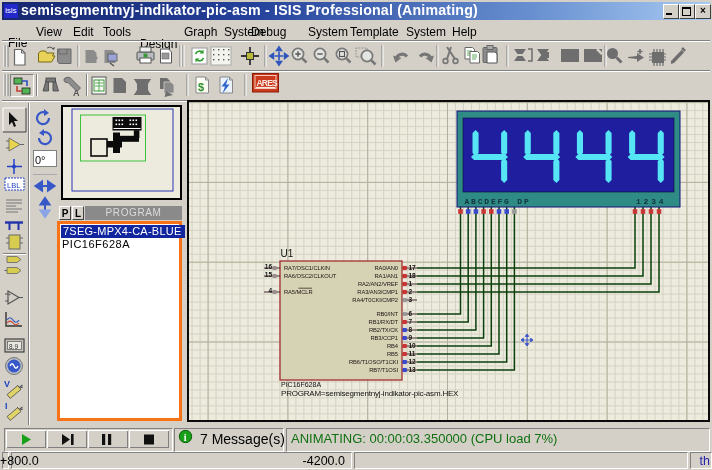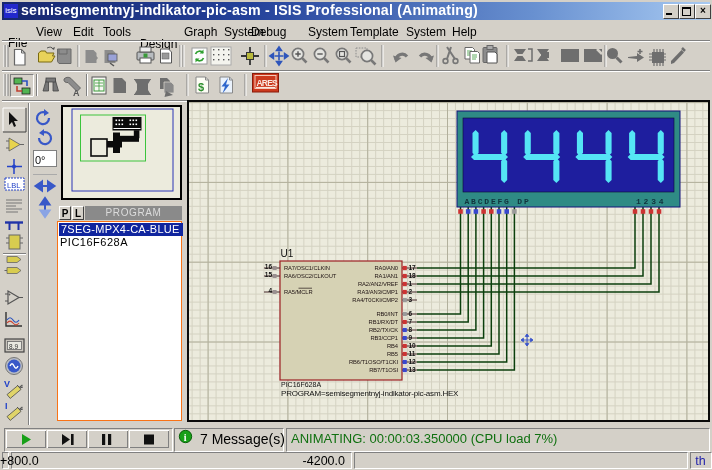--- a/index.html
+++ b/index.html
@@ -44,21 +44,21 @@
   <div class="abs" style="left:2px;top:100px;width:708px;height:0;border-top:1px solid #808080;border-bottom:1px solid #fff"></div>
 
   <div class="abs" style="left:28px;top:103px;width:0;height:322px;border-left:1px solid #808080;border-right:1px solid #fff"></div>
 
   <div class="abs" style="left:61px;top:105px;width:121px;height:95px;background:#ecebdd;border:2px solid #000;box-sizing:border-box"></div>
 
   <div class="abs raise" style="left:59px;top:206px;width:12px;height:14px;font-size:10px;font-weight:bold;text-align:center;line-height:13px;box-sizing:border-box">P</div>
   <div class="abs raise" style="left:72px;top:206px;width:12px;height:14px;font-size:10px;font-weight:bold;text-align:center;line-height:13px;box-sizing:border-box">L</div>
   <div class="abs" style="left:85px;top:206px;width:97px;height:14px;background:#8a8a8a;color:#dcdcdc;font-size:10px;text-align:center;line-height:14px;letter-spacing:0.6px">PROGRAM</div>
 
-  <div class="abs" style="left:57px;top:221px;width:125px;height:200px;background:#fff;border:1px solid #f97316;box-sizing:border-box">
+  <div class="abs" style="left:57px;top:221px;width:125px;height:200px;background:#fff;border:3px solid #f97316;box-sizing:border-box">
     <div style="position:absolute;left:1px;top:1px;width:122px;height:13px;background:#10259e;color:#fff;font-size:11px;line-height:13px;padding-left:2px;white-space:nowrap;letter-spacing:0.25px">7SEG-MPX4-CA-BLUE</div>
     <div style="position:absolute;left:2px;top:14px;color:#000;font-size:11px;line-height:13px;white-space:nowrap;letter-spacing:0.5px">PIC16F628A</div>
   </div>
 
   <div class="abs" style="left:187px;top:100px;width:523px;height:322px;border:2px solid #0a0a0a;box-sizing:border-box;background:#ecebdd"></div>
   <svg id="schsvg" class="abs" style="left:189px;top:102px" width="519" height="318" viewBox="189 102 519 318">
       <rect x="189" y="102" width="519" height="318" fill="#ecebdd"></rect>
 <path d="M192.14 102v318 M200.12 102v318 M208.10 102v318 M216.08 102v318 M224.06 102v318 M232.04 102v318 M240.02 102v318 M248.00 102v318 M255.98 102v318 M263.96 102v318 M271.94 102v318 M279.92 102v318 M287.90 102v318 M295.88 102v318 M303.86 102v318 M311.84 102v318 M319.82 102v318 M327.80 102v318 M335.78 102v318 M343.76 102v318 M351.74 102v318 M359.72 102v318 M367.70 102v318 M375.68 102v318 M383.66 102v318 M391.64 102v318 M399.62 102v318 M407.60 102v318 M415.58 102v318 M423.56 102v318 M431.54 102v318 M439.52 102v318 M447.50 102v318 M455.48 102v318 M463.46 102v318 M471.44 102v318 M479.42 102v318 M487.40 102v318 M495.38 102v318 M503.36 102v318 M511.34 102v318 M519.32 102v318 M527.30 102v318 M535.28 102v318 M543.26 102v318 M551.24 102v318 M559.22 102v318 M567.20 102v318 M575.18 102v318 M583.16 102v318 M591.14 102v318 M599.12 102v318 M607.10 102v318 M615.08 102v318 M623.06 102v318 M631.04 102v318 M639.02 102v318 M647.00 102v318 M654.98 102v318 M662.96 102v318 M670.94 102v318 M678.92 102v318 M686.90 102v318 M694.88 102v318 M702.86 102v318 M189 102.60h519 M189 110.58h519 M189 118.56h519 M189 126.54h519 M189 134.52h519 M189 142.50h519 M189 150.48h519 M189 158.46h519 M189 166.44h519 M189 174.42h519 M189 182.40h519 M189 190.38h519 M189 198.36h519 M189 206.34h519 M189 214.32h519 M189 222.30h519 M189 230.28h519 M189 238.26h519 M189 246.24h519 M189 254.22h519 M189 262.20h519 M189 270.18h519 M189 278.16h519 M189 286.14h519 M189 294.12h519 M189 302.10h519 M189 310.08h519 M189 318.06h519 M189 326.04h519 M189 334.02h519 M189 342.00h519 M189 349.98h519 M189 357.96h519 M189 365.94h519 M189 373.92h519 M189 381.90h519 M189 389.88h519 M189 397.86h519 M189 405.84h519 M189 413.82h519" stroke="#d4d2c2" stroke-width="1" fill="none"></path>
 <path d="M208.10 102v318 M287.90 102v318 M367.70 102v318 M447.50 102v318 M527.30 102v318 M607.10 102v318 M686.90 102v318 M189 102.60h519 M189 182.40h519 M189 262.20h519 M189 342.00h519" stroke="#b2b09c" stroke-width="1" fill="none"></path>
 <path d="M460.5 207V314H417 M468.2 207V322H417 M475.9 207V330H417 M483.6 207V338H417 M491.3 207V346H417 M499.0 207V354H417 M506.7 207V362H417 M514.4 207V370H417 M635 207V268H417 M643 207V276H417 M651 207V284H417 M659 207V292H417" stroke="#0b3f0c" stroke-width="1.5" fill="none"></path>
@@ -167,21 +167,21 @@
   <div class="abs" style="left:200px;top:431px;font-size:14px">7 Message(s)</div>
   <div class="abs sunk" style="left:286px;top:428px;width:422px;height:22px"></div>
   <div class="abs" style="left:291px;top:431px;font-size:13px;color:#107010">ANIMATING: 00:00:03.350000 (CPU load 7%)</div>
 
   <div class="abs sunk" style="left:2px;top:452px;width:5px;height:15px"></div>
   <div class="abs sunk" style="left:11px;top:452px;width:339px;height:15px"></div>
   <div class="abs" style="left:0;top:454px;width:345px;font-size:12.5px;text-align:right">-4200.0</div>
   <div class="abs sunk" style="left:354px;top:452px;width:332px;height:15px"></div>
   <div class="abs" style="left:0;top:454px;width:681px;font-size:12.5px;text-align:left">+800.0</div>
   <div class="abs sunk" style="left:690px;top:452px;width:20px;height:15px"></div>
-  <div class="abs" style="left:691px;top:454px;width:19px;font-size:12.5px;text-align:center;color:#2222aa">th</div>
+  <div class="abs" style="left:691px;top:454px;width:19px;font-size:12.5px;text-align:right;color:#2222aa">th</div>
 
   <svg id="icons" class="abs" style="left:0;top:0;pointer-events:none" width="712" height="470" viewBox="0 0 712 470">
       <path d="M4.0 45.0v22" stroke="#fff" stroke-width="1"></path>
       <path d="M5.0 45.0v22" stroke="#808080" stroke-width="1"></path>
       <path d="M7.0 45.0v22" stroke="#fff" stroke-width="1"></path>
       <path d="M8.0 45.0v22" stroke="#808080" stroke-width="1"></path>
 <path d="M14.5 49.5h7l3.5 3.5v12h-10.5z" fill="#fcfcfc" stroke="#666" stroke-width="1.2"></path>
       <path d="M21.5 49.5v3.5H25" fill="none" stroke="#666" stroke-width="1"></path>
 <path d="M38.5 62v-9l2.5-2h4.5l1 2h7.5l-1.5 3h2.5l-3.5 6z" fill="#e8d25a" stroke="#7a6a10" stroke-width="1"></path>
       <path d="M47 48c3-1.5 5-1 6 1" stroke="#555" fill="none"></path>

